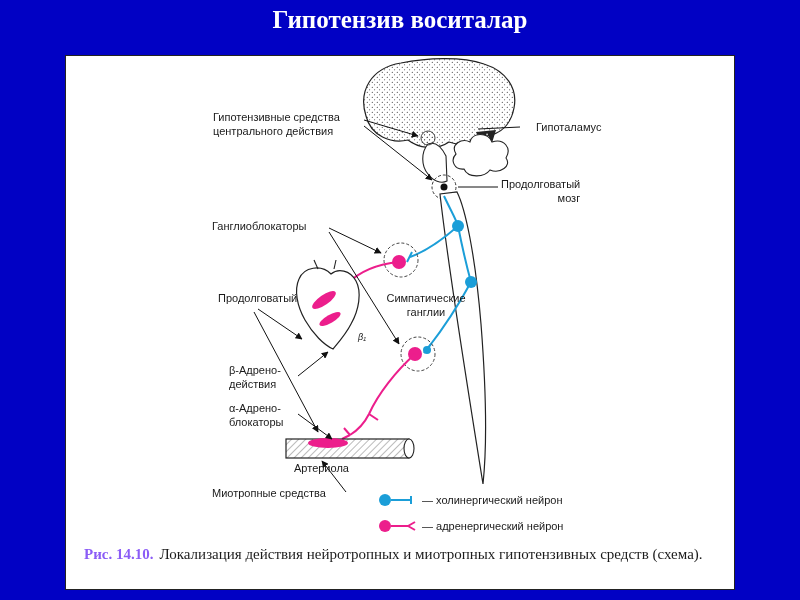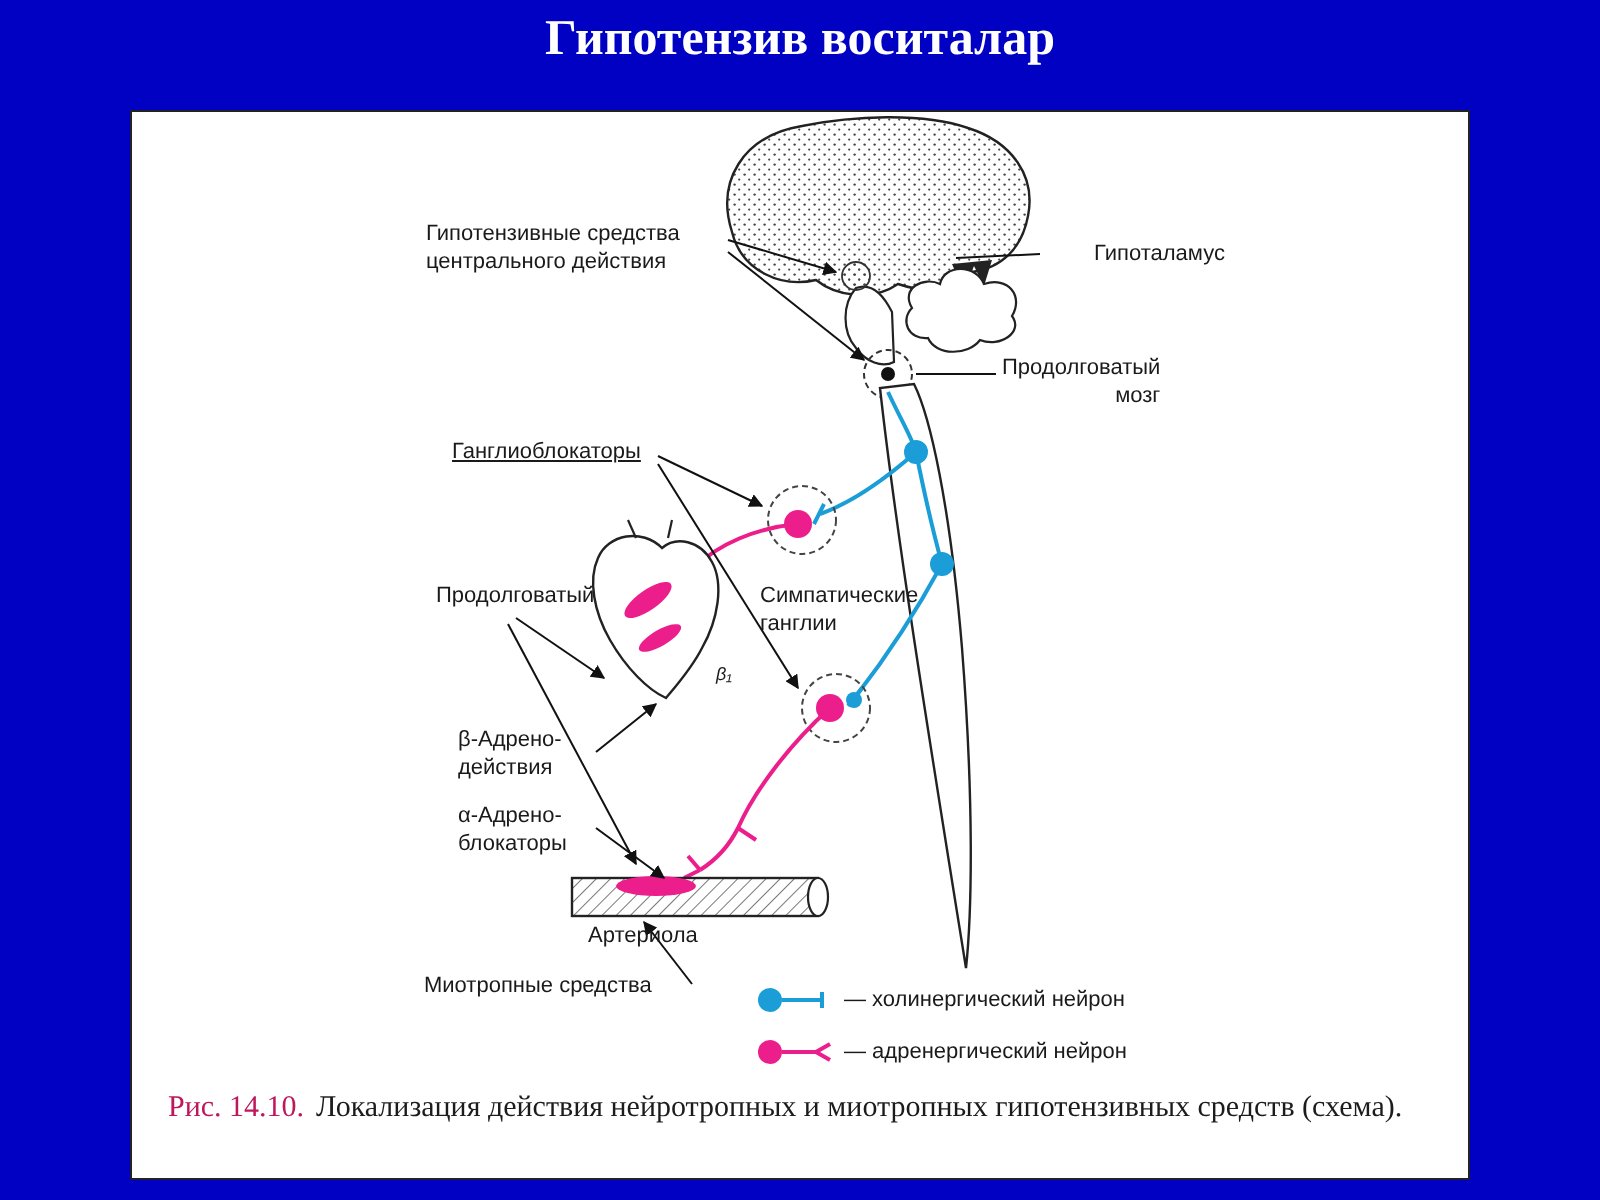--- a/index.html
+++ b/index.html
@@ -17,32 +17,32 @@
   .panel{
     position:absolute;left:65px;top:55px;width:670px;height:535px;
     background:#ffffff;border:1px solid #222;box-sizing:border-box;
   }
   .diagram{position:relative;width:792px;height:480px;}
   .diagram svg.main{position:absolute;left:0;top:0;}
   .lbl{
     position:absolute;font-size:11px;color:#1a1a1a;line-height:1.25;
     white-space:pre-line;
   }
-  .lbl.center{}
+  .lbl.center{text-align:center;}
   .lbl.small{font-size:9px;font-style:italic;margin-left:40px;}
   .legend-row{
     position:absolute;display:flex;align-items:center;gap:4px;
     font-size:11px;color:#1a1a1a;
   }
   .caption{
     padding:8px 18px 0 18px;
     font-family:"Liberation Serif",serif;font-size:15px;color:#1c1c1c;
     text-align:justify;line-height:1.35;
   }
-  .figno{font-weight:normal;color:#be185d;margin-right:6px;}
+  .figno{font-weight:bold;color:#8b5cf6;margin-right:6px;}
 </style>
 </head>
 <body>
 
 <h1 class="slide-title">Гипотензив воситалар</h1>
 
 <div class="panel">
   <div class="diagram">
 
     <svg class="main" width="668" height="480" viewBox="0 0 668 480">
@@ -127,24 +127,24 @@
         <line x1="192" y1="253" x2="236" y2="283" marker-end="url(#arr)"></line>
         <line x1="188" y1="256" x2="252" y2="376" marker-end="url(#arr)"></line>
         <line x1="232" y1="320" x2="262" y2="296" marker-end="url(#arr)"></line>
         <line x1="232" y1="358" x2="266" y2="383" marker-end="url(#arr)"></line>
         <line x1="280" y1="436" x2="256" y2="405" marker-end="url(#arr)"></line>
       </g>
     </svg>
 
     <div class="lbl" style="left:147px;top:55px;">Гипотензивные средства
 центрального действия</div>
-    <div class="lbl" style="left:461px;top:65px;padding-left:20px;">Гипоталамус</div>
+    <div class="lbl" style="left:450px;top:65px;padding-left:20px;">Гипоталамус</div>
     <div class="lbl" style="left:435px;top:122px;text-align:right;">Продолговатый
 мозг</div>
-    <div class="lbl" style="left:160px;top:164px;text-decoration:underline;">Ганглиоблокаторы</div>
+    <div class="lbl" style="left:146px;top:164px;">Ганглиоблокаторы</div>
     <div class="lbl" style="left:152px;top:236px;">Продолговатый</div>
     <div class="lbl center" style="left:314px;top:236px;width:92px;">Симпатические
 ганглии</div>
     <div class="lbl" style="left:163px;top:308px;">β-Адрено-
 действия</div>
     <div class="lbl" style="left:163px;top:346px;">α-Адрено-
 блокаторы</div>
     <div class="lbl" style="left:228px;top:406px;">Артериола</div>
     <div class="lbl" style="left:146px;top:431px;">Миотропные средства</div>
     <div class="lbl small" style="left:252px;top:276px;">β₁</div>

